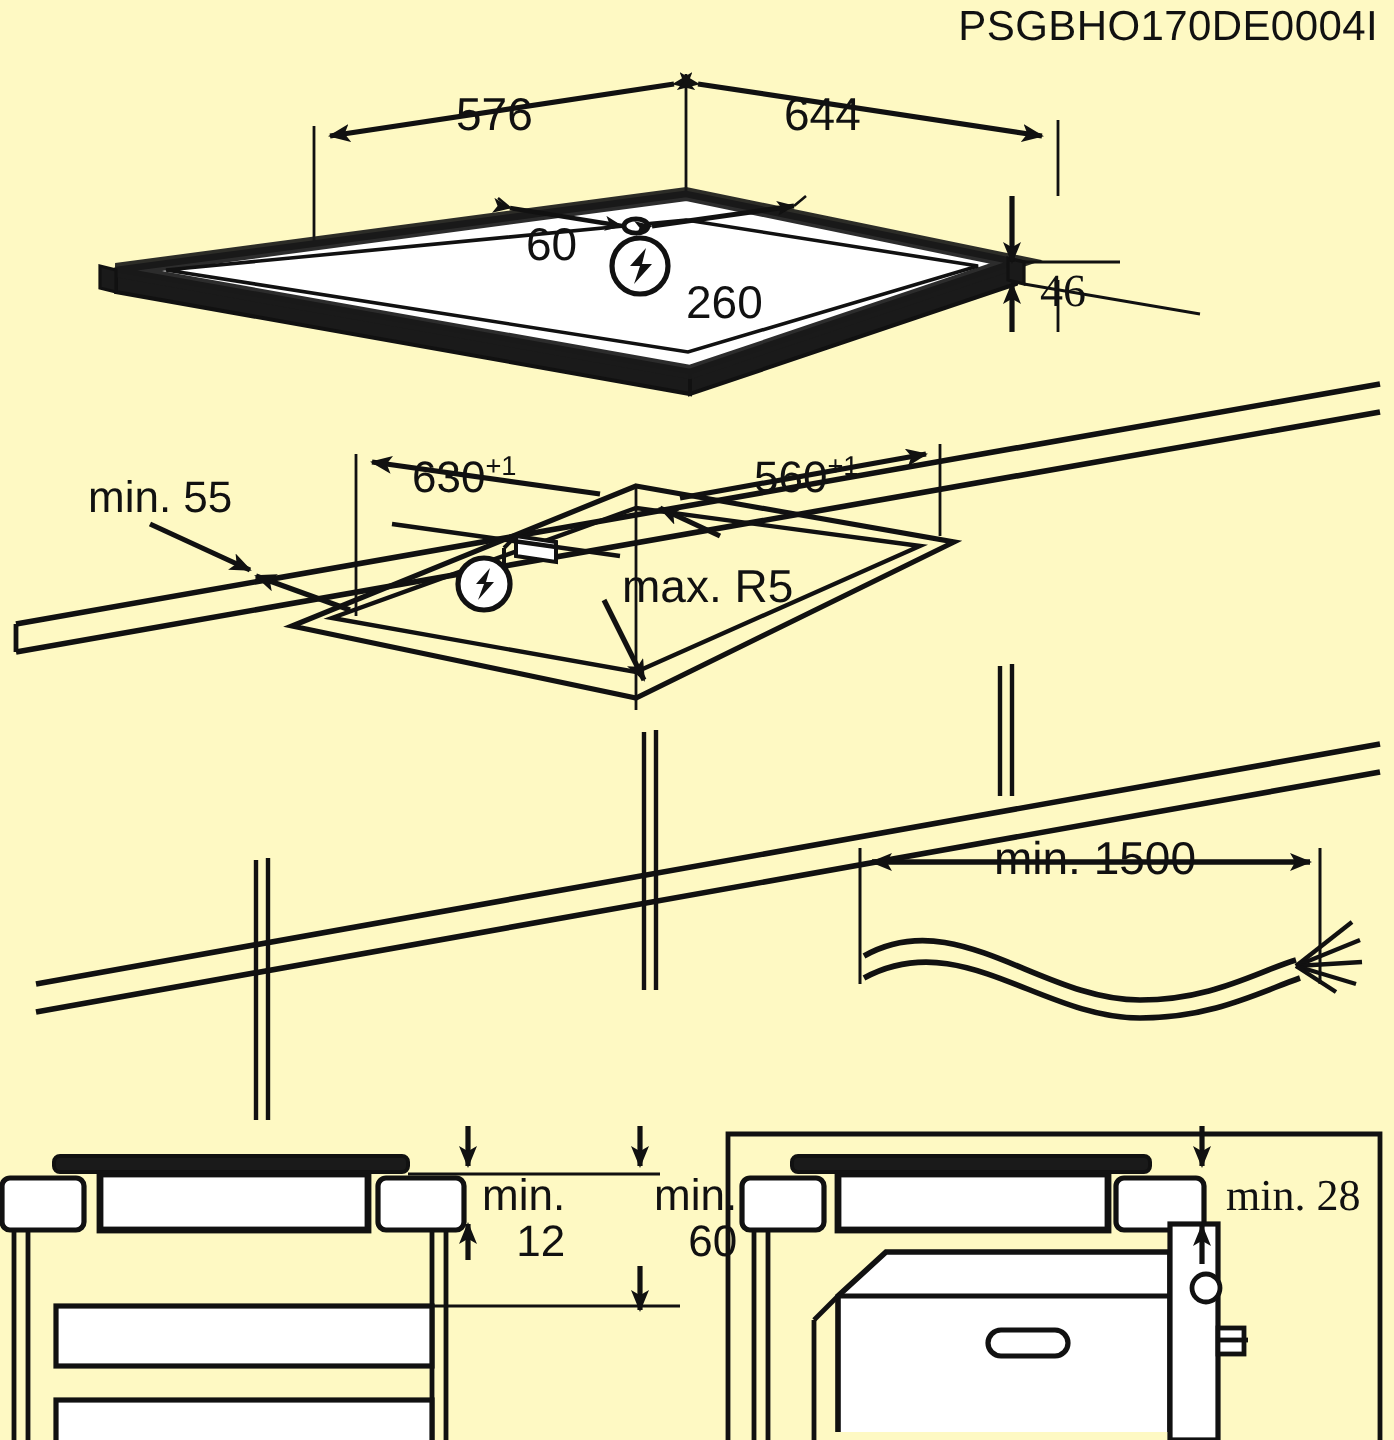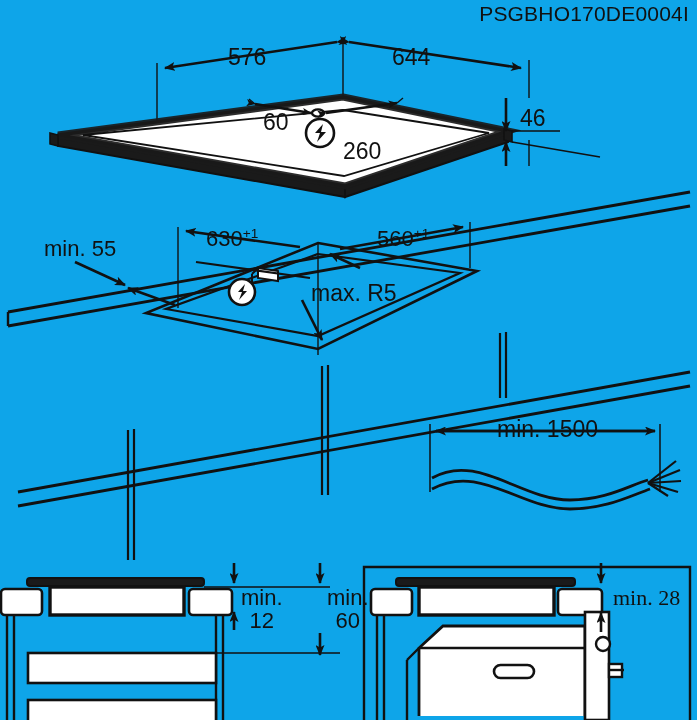--- a/index.html
+++ b/index.html
@@ -12,21 +12,21 @@
     font-family: "Liberation Sans", sans-serif;
     width: 697px;
     height: 720px;
     overflow: hidden;
     position: relative;
   }
   #sheet {
     position: relative;
     width: 697px;
     height: 720px;
-    background: #0ea5e9;
+    background: #fef9c3;
   }
   #sheet svg {
     position: absolute;
     top: 0;
     left: 0;
     display: block;
   }
   .doc-code {
     position: absolute;
     right: 8px;
@@ -44,21 +44,21 @@
     white-space: nowrap;
     line-height: 1.05;
   }
   .dim.big { font-size: 23px; }
   .dim.med { font-size: 22px; }
   .dim sup {
     font-size: 0.62em;
     vertical-align: super;
     line-height: 0;
   }
-  .dim.two-line { text-align: center; }
+  .dim.two-line { text-align: right; }
 </style>
 </head>
 <body>
 
 <div id="sheet">
 
   <svg width="697" height="720" viewBox="0 0 697 720">
     <defs>
       <marker id="ah" markerWidth="11" markerHeight="9" refX="10" refY="4.5" orient="auto" markerUnits="userSpaceOnUse">
         <path d="M0,0 L11,4.5 L0,9 L2.6,4.5 Z" fill="#111111"></path>
@@ -312,21 +312,21 @@
   <div class="doc-code">PSGBHO170DE0004I</div>
 
   <div class="dim big" style="left:228px; top:45px;">576</div>
 
   <div class="dim big" style="left:392px; top:45px;">644</div>
 
   <div class="dim big" style="left:263px; top:110px;">60</div>
 
   <div class="dim big" style="left:343px; top:110px;margin-top:29px;">260</div>
 
-  <div class="dim big" style="left:520px; top:106px;">46</div>
+  <div class="dim big" style="left:520px; top:134px;font-family:Liberation Serif, serif;">46</div>
 
   <div class="dim med" style="left:206px; top:227px;"><span>630</span><sup>+1</sup></div>
 
   <div class="dim med" style="left:377px; top:227px;"><span>560</span><sup>+1</sup></div>
 
   <div class="dim med" style="left:44px; top:237px;">min. 55</div>
 
   <div class="dim big" style="left:311px; top:281px;">max. R5</div>
 
   <div class="dim big" style="left:497px; top:417px;">min. 1500</div>

